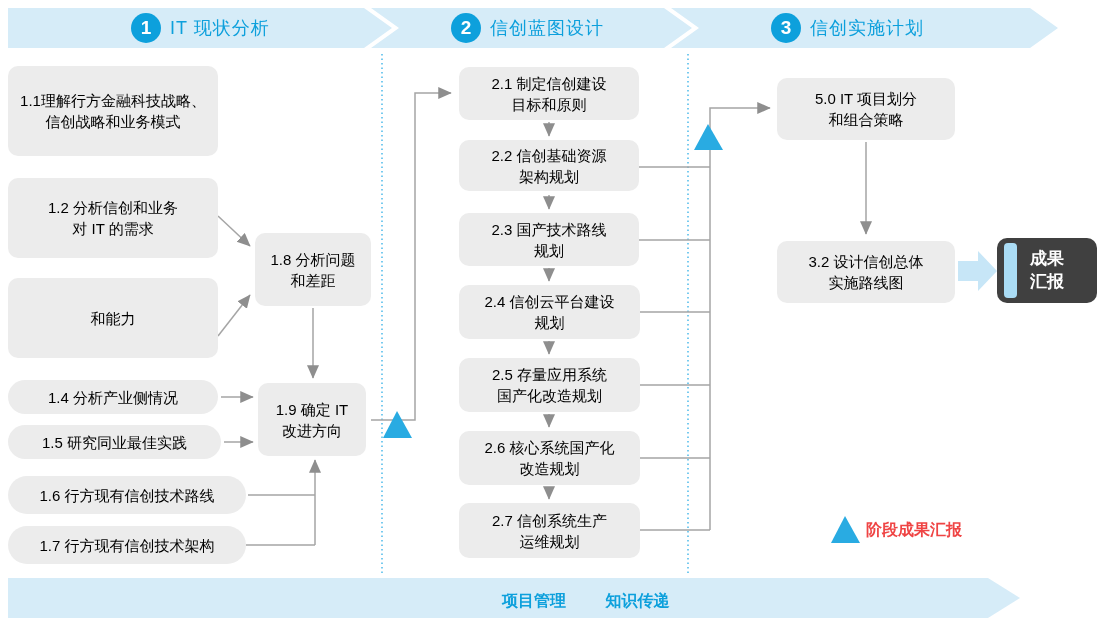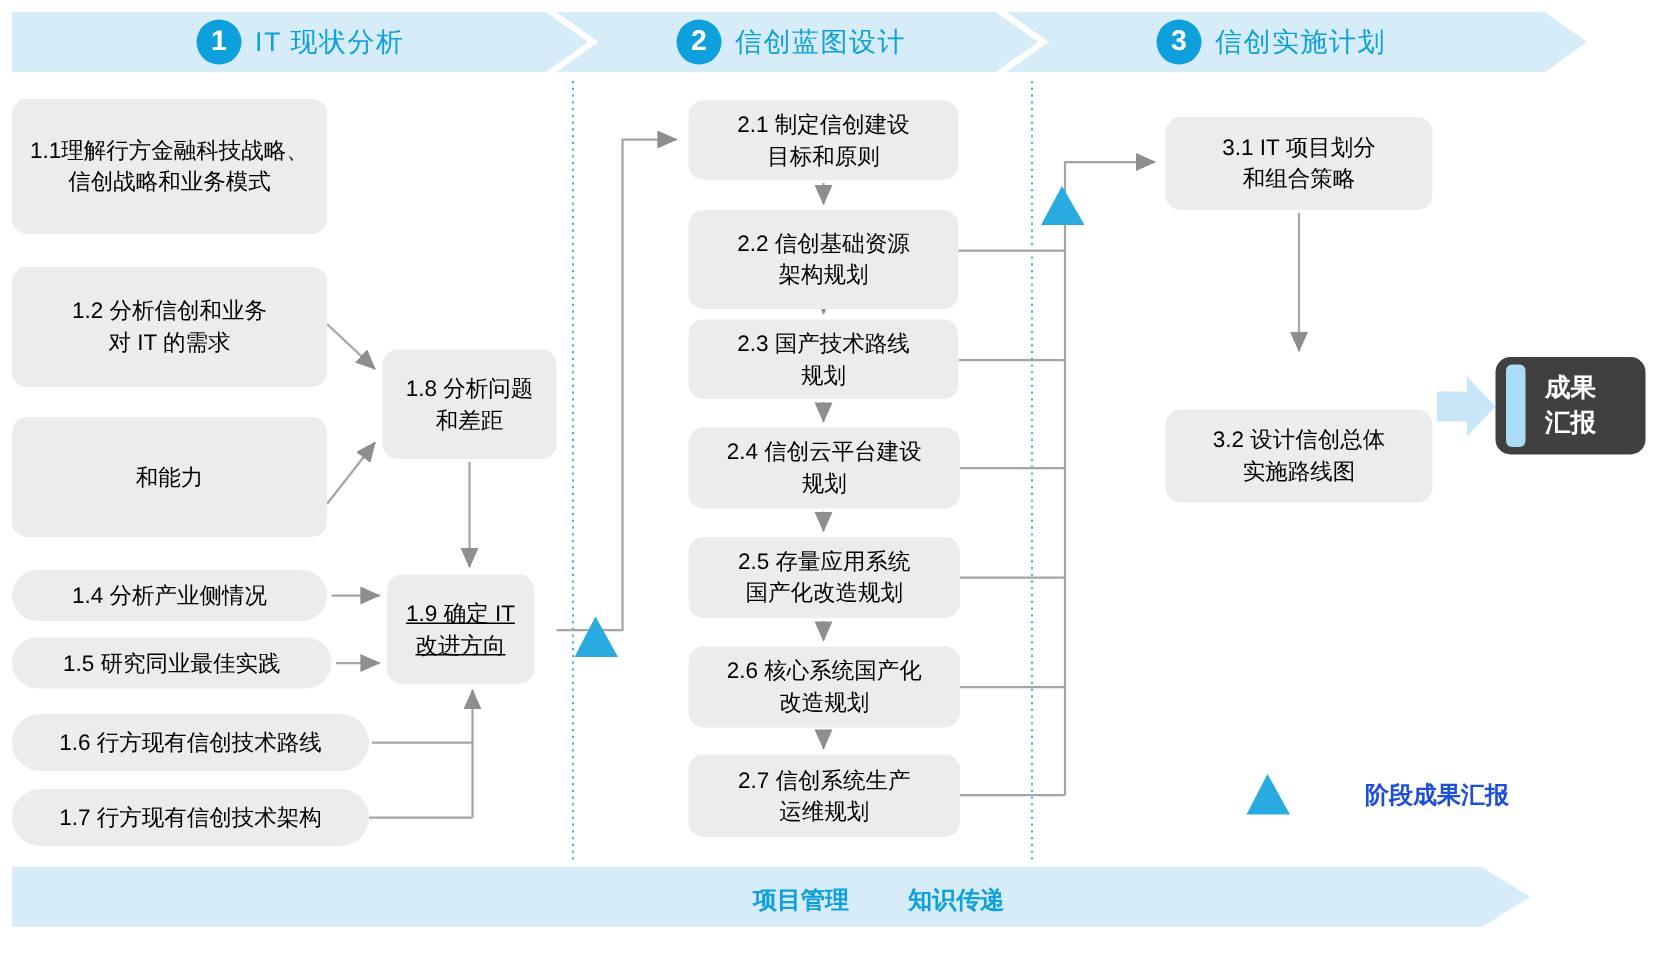--- a/index.html
+++ b/index.html
@@ -19,22 +19,22 @@
 
   .result-box{position:absolute;left:997px;top:238px;width:100px;height:65px;background:#404040;
     border-radius:10px;color:#ffffff;font-weight:bold;font-size:17px;line-height:1.35;display:flex;
     flex-direction:column;justify-content:center;align-items:center;text-align:center;z-index:2;overflow:hidden;}
   .result-box::before{content:"";position:absolute;left:7px;top:5px;width:13px;height:55px;
     background:#aadcf5;border-radius:4px;}
   .result-box span{position:relative;}
 
   .footer-label{position:absolute;top:590px;height:22px;line-height:22px;color:#0da0dc;
     font-weight:bold;font-size:16px;text-align:center;z-index:3;white-space:nowrap;}
-  .legend-label{position:absolute;left:866px;top:520px;color:#1d4ed8;font-weight:bold;
-    font-size:16px;z-index:3;white-space:nowrap;margin-left:44px;}
+  .legend-label{position:absolute;left:866px;top:520px;color:#ef4444;font-weight:bold;
+    font-size:16px;z-index:3;white-space:nowrap;}
 </style>
 </head>
 <body>
 
 <div class="canvas">
 
   <svg class="layer" width="1115" height="638" viewBox="0 0 1115 638">
     <defs>
       <marker id="ah" markerWidth="11" markerHeight="9" refX="8.5" refY="4" orient="auto">
         <path d="M0,0 L9,4 L0,8 z" fill="#8e8e8e"></path>
@@ -122,30 +122,30 @@
   <div class="gbox pill" style="left:8px;top:476px;width:238px;height:38px;">
     <span>1.6 行方现有信创技术路线</span>
   </div>
   <div class="gbox pill" style="left:8px;top:526px;width:238px;height:38px;">
     <span>1.7 行方现有信创技术架构</span>
   </div>
   <div class="gbox" style="left:255px;top:233px;width:116px;height:73px;">
     <span>1.8 分析问题</span>
     <span>和差距</span>
   </div>
-  <div class="gbox" style="left:258px;top:383px;width:98px;height:73px;text-decoration:underline;">
+  <div class="gbox" style="left:258px;top:383px;width:108px;height:73px;">
     <span>1.9 确定 IT</span>
     <span>改进方向</span>
   </div>
 
   <div class="gbox" style="left:459px;top:67px;width:180px;height:53px;">
     <span>2.1 制定信创建设</span>
     <span>目标和原则</span>
   </div>
-  <div class="gbox" style="left:459px;top:140px;width:180px;height:66px;">
+  <div class="gbox" style="left:459px;top:140px;width:180px;height:51px;">
     <span>2.2 信创基础资源</span>
     <span>架构规划</span>
   </div>
   <div class="gbox" style="left:459px;top:213px;width:180px;height:53px;">
     <span>2.3 国产技术路线</span>
     <span>规划</span>
   </div>
   <div class="gbox" style="left:459px;top:285px;width:181px;height:54px;">
     <span>2.4 信创云平台建设</span>
     <span>规划</span>
@@ -157,24 +157,24 @@
   <div class="gbox" style="left:459px;top:431px;width:181px;height:54px;">
     <span>2.6 核心系统国产化</span>
     <span>改造规划</span>
   </div>
   <div class="gbox" style="left:459px;top:503px;width:181px;height:55px;">
     <span>2.7 信创系统生产</span>
     <span>运维规划</span>
   </div>
 
   <div class="gbox" style="left:777px;top:78px;width:178px;height:62px;">
-    <span>3.1 IT 项目划分</span>
+    <span>5.0 IT 项目划分</span>
     <span>和组合策略</span>
   </div>
-  <div class="gbox" style="left:777px;top:241px;width:178px;height:62px;margin-top:32px;">
+  <div class="gbox" style="left:777px;top:241px;width:178px;height:62px;">
     <span>3.2 设计信创总体</span>
     <span>实施路线图</span>
   </div>
   <div class="result-box">
     <span>成果</span>
     <span>汇报</span>
   </div>
 
   <div class="legend-label">阶段成果汇报</div>
 

